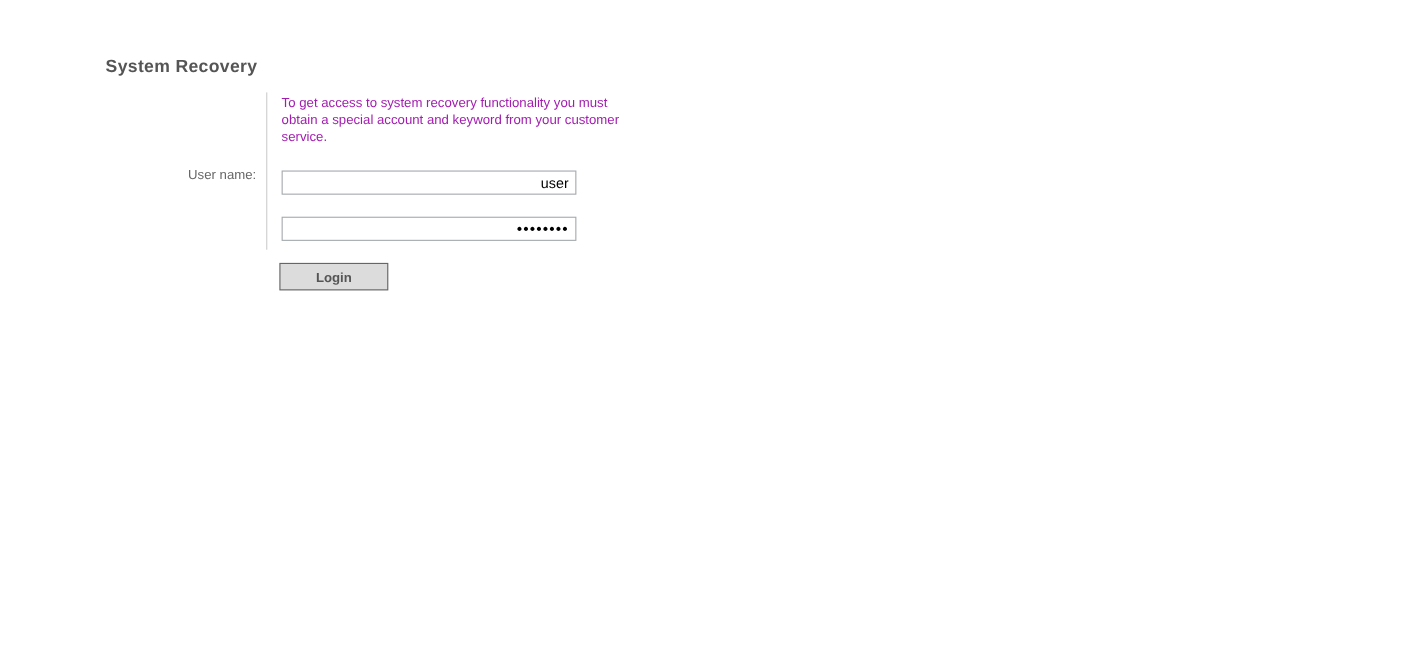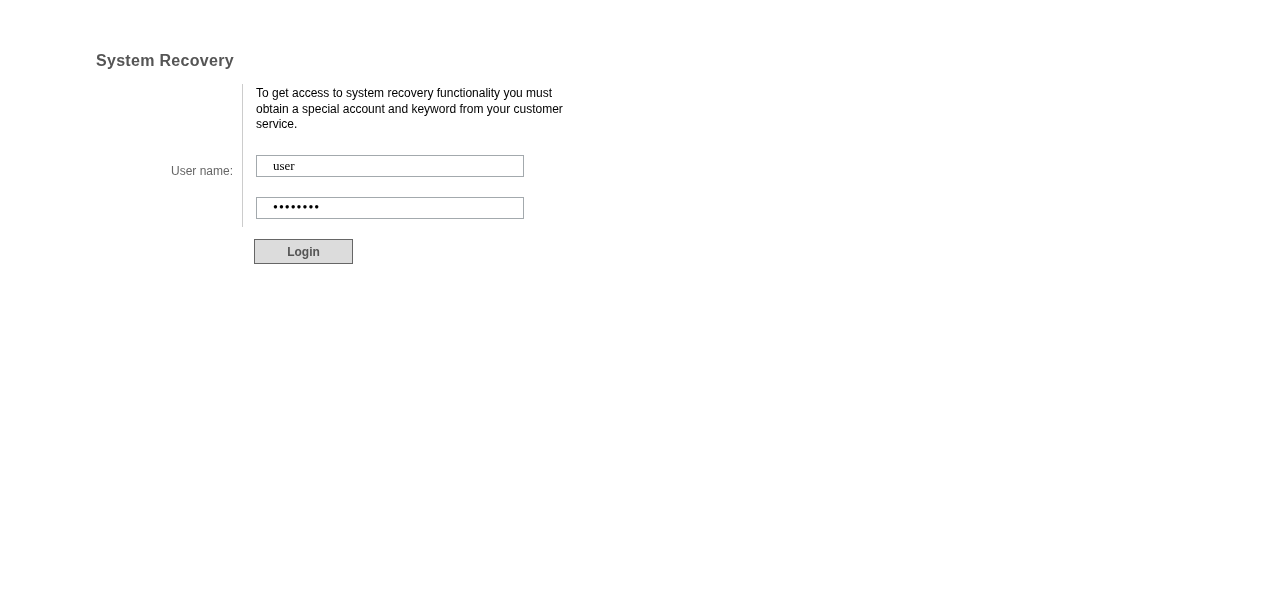--- a/index.html
+++ b/index.html
@@ -31,45 +31,46 @@
     height: 143px;
     background: #cccccc;
   }
   .intro {
     position: absolute;
     left: 256px;
     top: 86px;
     width: 322px;
     font-size: 12px;
     line-height: 15.5px;
-    color: #000000;
+    color: #a21caf;
   }
   .label {
     position: absolute;
     left: 0;
     width: 233px;
     text-align: right;
     font-size: 12px;
     color: #666666;
   }
-  .label-username { top: 164px; }
+  .label-username { top: 152px; }
   .label-password { top: 202px; }
   .input {
     position: absolute;
     left: 256px;
     width: 268px;
     height: 22px;
     border: 1px solid #a3a9ad;
-    padding: 0 16px;
-    font-family: Liberation Serif, serif;
+    padding: 0 6px;
+    font-family: Liberation Sans, sans-serif;
     font-size: 13px;
     color: #000000;
     background: #ffffff;
     outline: none;
     border-radius: 0;
+    text-align: right;
   }
   .input-username { top: 155px; }
   .input-password {
     top: 197px;
     font-size: 14px;
     letter-spacing: 1px;
   }
   .login-btn {
     position: absolute;
     left: 254px;

